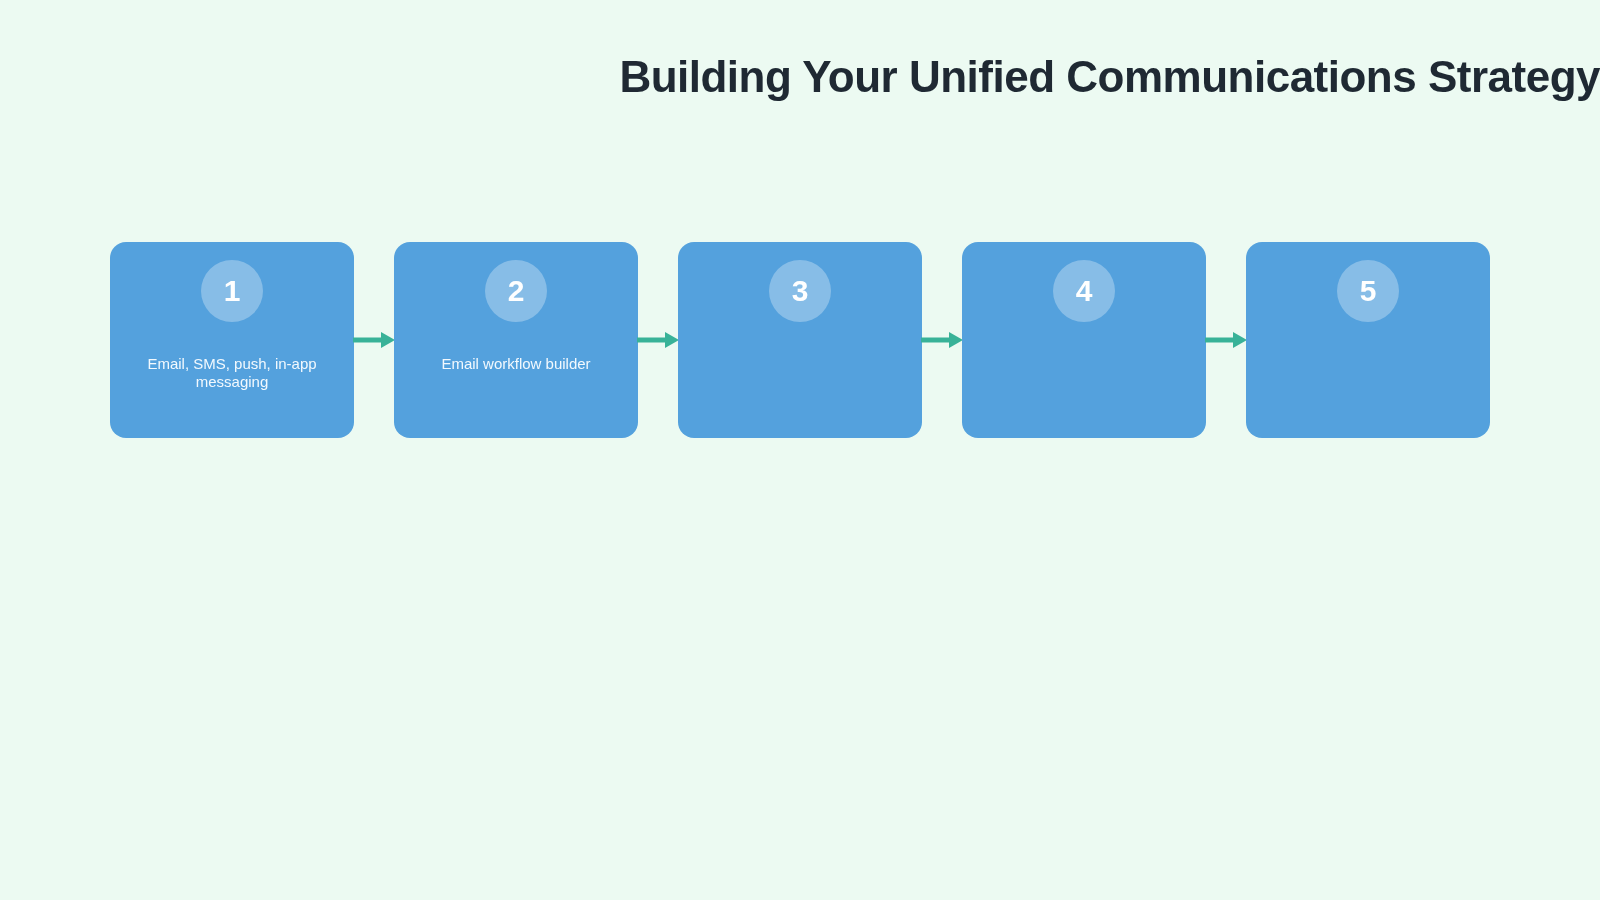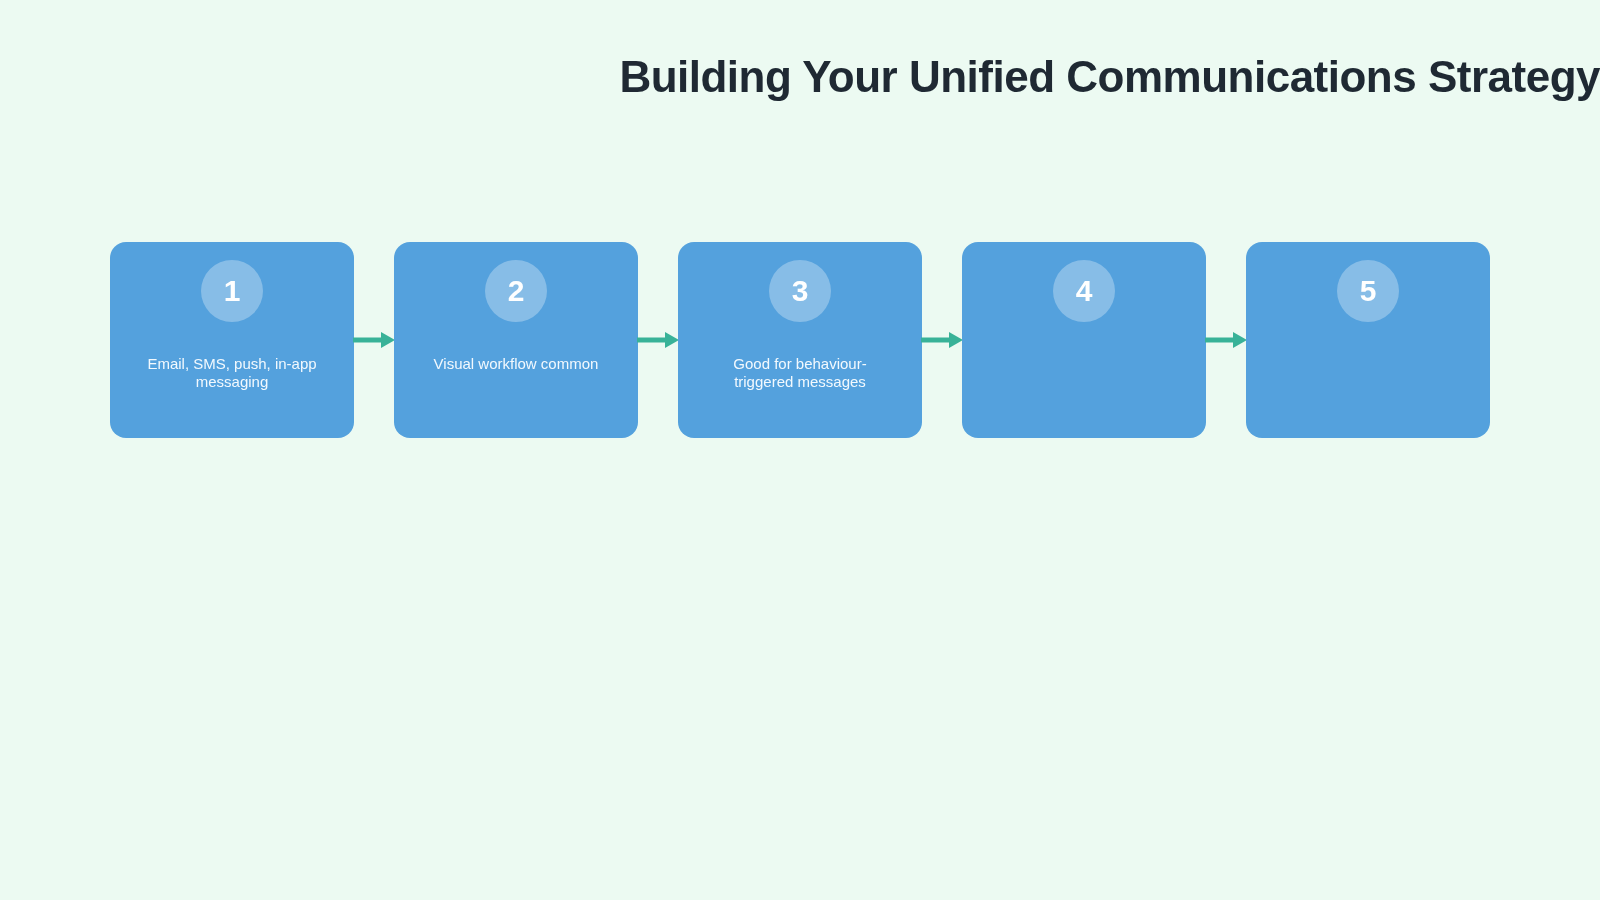--- a/index.html
+++ b/index.html
@@ -87,33 +87,32 @@
 
   <div class="arrow-cell">
     <svg width="44" height="20" viewBox="0 0 44 20" aria-hidden="true">
       <line x1="1" y1="10" x2="32" y2="10" stroke="currentColor" stroke-width="5"></line>
       <path d="M29 2 L43 10 L29 18 Z" fill="currentColor"></path>
     </svg>
   </div>
 
   <div class="card">
     <div class="badge">2</div>
-    <div class="card-label">Visual workflow common</div>
+    <div class="card-label">Email workflow builder</div>
   </div>
 
   <div class="arrow-cell">
     <svg width="44" height="20" viewBox="0 0 44 20" aria-hidden="true">
       <line x1="1" y1="10" x2="32" y2="10" stroke="currentColor" stroke-width="5"></line>
       <path d="M29 2 L43 10 L29 18 Z" fill="currentColor"></path>
     </svg>
   </div>
 
   <div class="card">
     <div class="badge">3</div>
-    <div class="card-label">Good for behaviour-triggered messages</div>
   </div>
 
   <div class="arrow-cell">
     <svg width="44" height="20" viewBox="0 0 44 20" aria-hidden="true">
       <line x1="1" y1="10" x2="32" y2="10" stroke="currentColor" stroke-width="5"></line>
       <path d="M29 2 L43 10 L29 18 Z" fill="currentColor"></path>
     </svg>
   </div>
 
   <div class="card">

